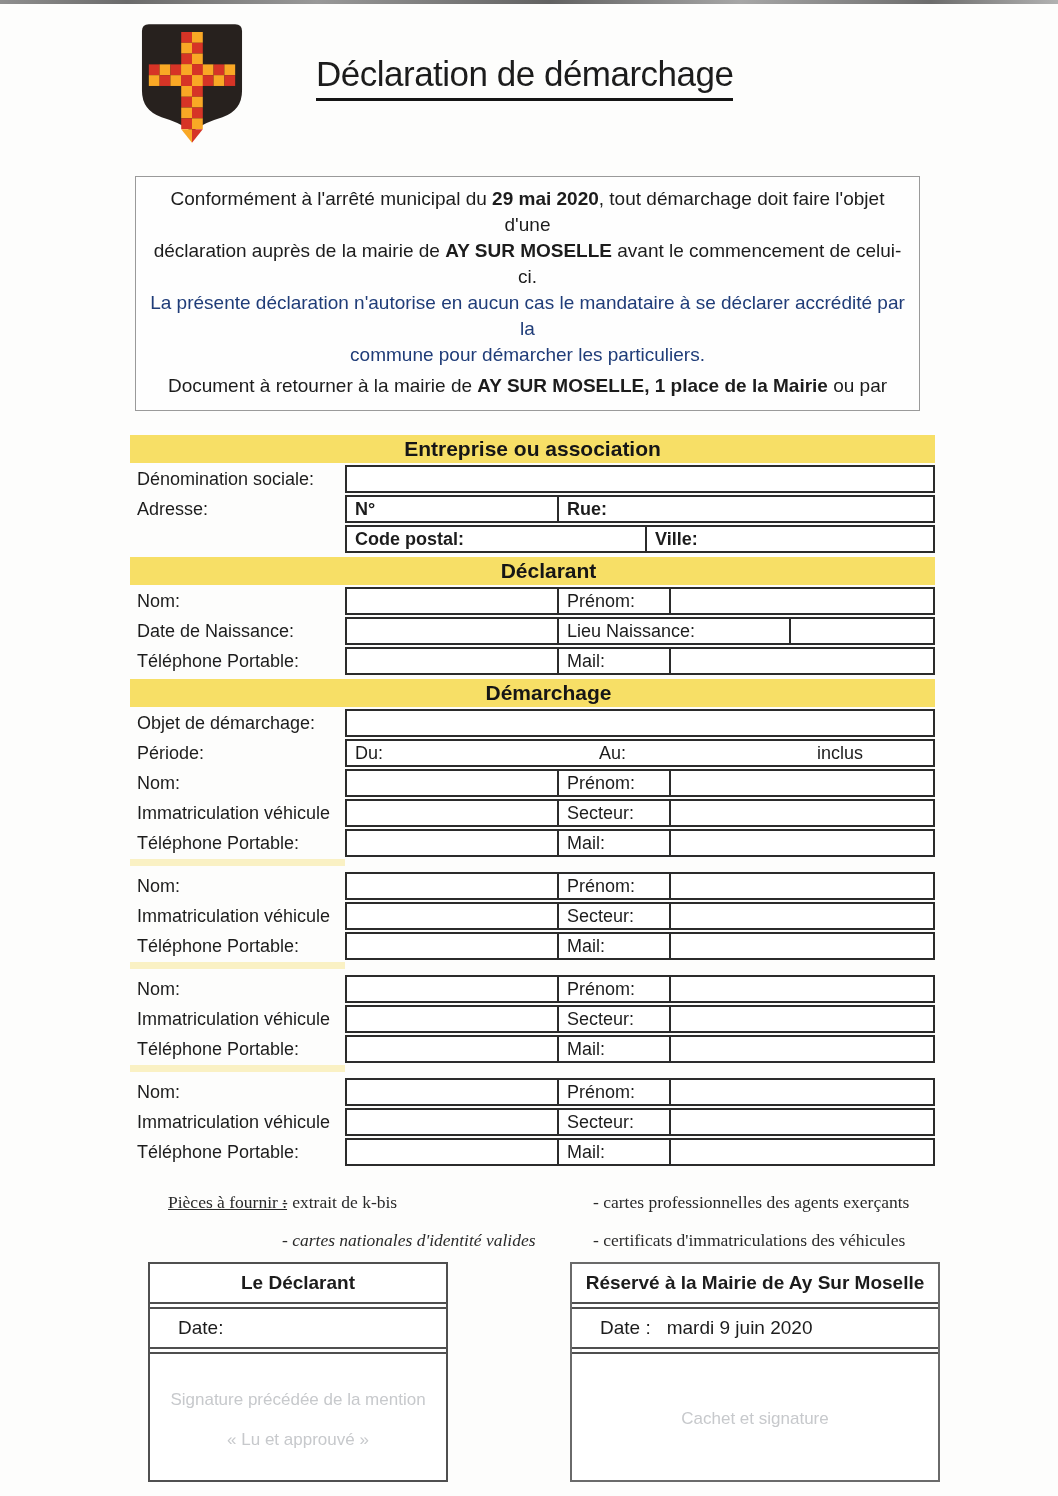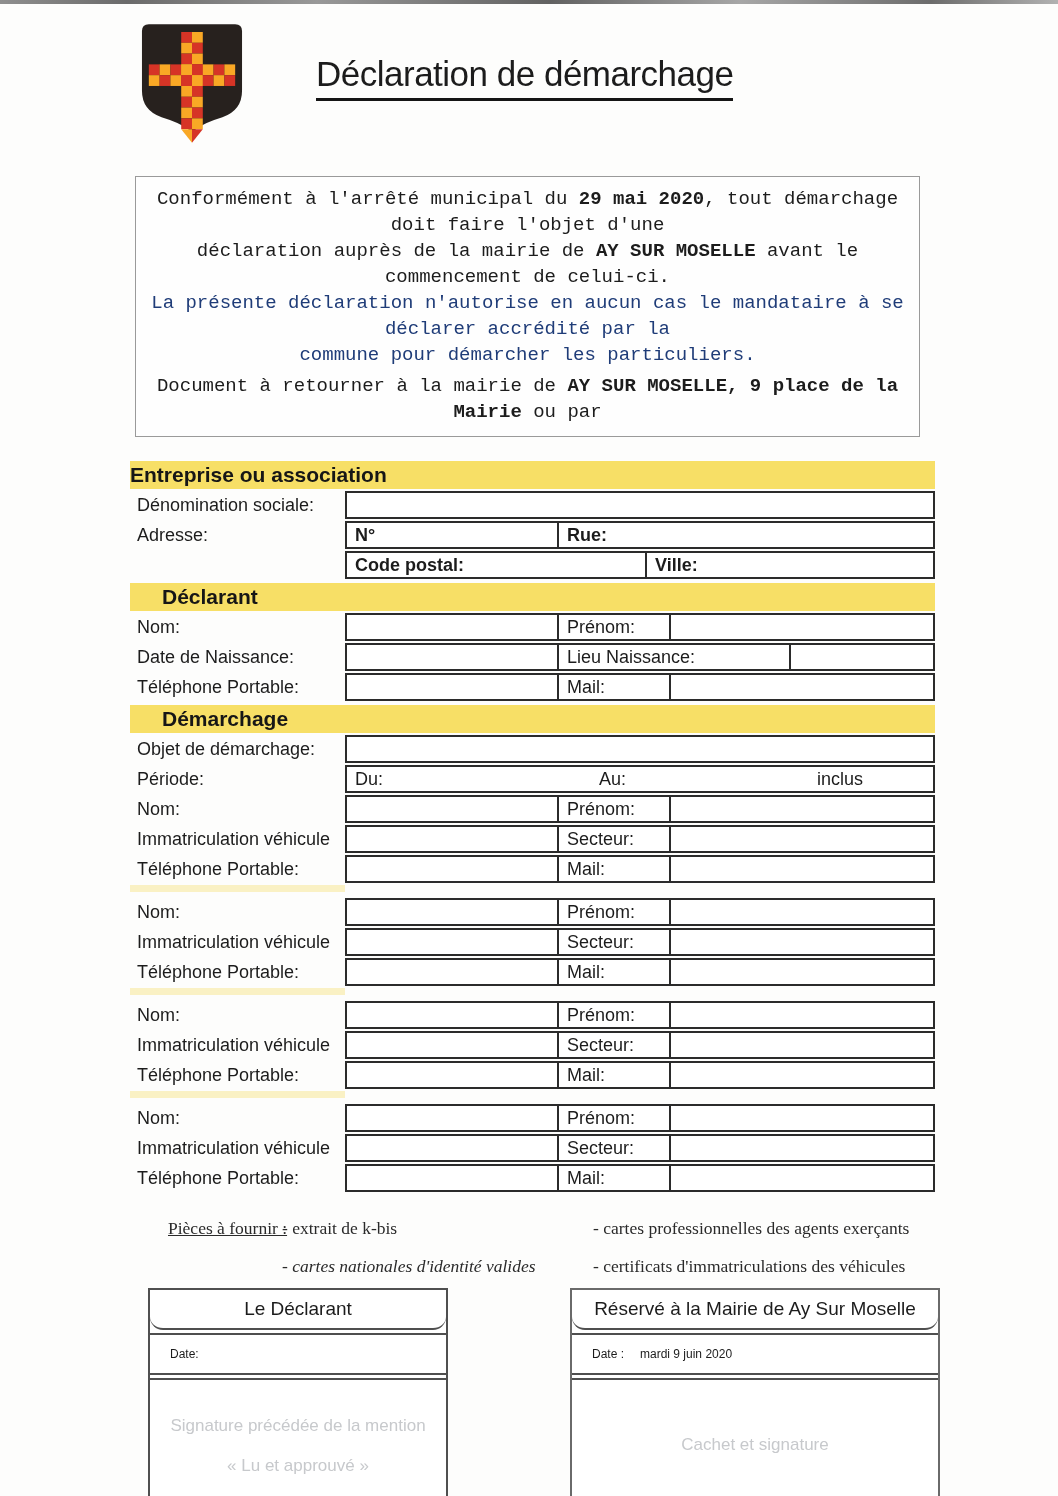--- a/index.html
+++ b/index.html
@@ -18,28 +18,28 @@
   .crest{width:104px;height:124px;flex:0 0 auto;}
   .doc-title{
     margin:32px 0 0 72px;font-size:35px;font-weight:400;letter-spacing:-.5px;
     border-bottom:3px solid #151515;padding-bottom:4px;white-space:nowrap;
   }
   
   .intro-box{
     margin:30px 0 0 135px;width:785px;box-sizing:border-box;border:1px solid #9a9a9a;
     padding:9px 10px 11px;text-align:center;font-size:19px;line-height:26px;background:#fefefe;
   }
-  .intro-line{margin:0;font-family:Liberation Mono, monospace;}
+  .intro-line{margin:0;}
   .intro-line.sp{margin-top:5px;}
   .blue{color:var(--notice-blue);}
   b{font-weight:700;}
   
   .form{margin:24px 0 0 130px;width:805px;}
   .sec{
-    height:28px;background:var(--section-band-yellow);display:flex;align-items:center;
+    height:28px;background:var(--section-band-yellow);display:flex;align-items:center;justify-content:center;
     font-weight:700;font-size:21px;color:#161616;
   }
   .sec.mt{margin-top:4px;padding-left:32px;}
   .frow{display:flex;align-items:stretch;margin-top:2px;}
   .flabel{
     width:215px;box-sizing:border-box;display:flex;align-items:center;padding-left:7px;
     font-size:18px;white-space:nowrap;
   }
   .rowbox{
     width:590px;box-sizing:border-box;border:2px solid #2b2b2b;height:28px;display:flex;background:#fff;
@@ -70,24 +70,24 @@
   
   .bottom{position:relative;margin-top:8px;height:222px;}
   .bbox{
     position:absolute;top:0;height:220px;box-sizing:border-box;border:2px solid #4f4f4f;
     background:#fff;display:flex;flex-direction:column;
   }
   .bbox-left{left:148px;width:300px;}
   .bbox-right{left:570px;width:370px;border-color:#6a6a6a;}
   .bbox-h{
     height:38px;flex:0 0 auto;display:flex;align-items:center;justify-content:center;
-    font-weight:400;font-size:19px;border-bottom:2px solid #4f4f4f;border-radius:13px;
+    font-weight:700;font-size:19px;border-bottom:2px solid #4f4f4f;
   }
   .bbox-d{
-    height:38px;flex:0 0 auto;display:flex;align-items:center;padding-left:20px;font-size:12px;
+    height:38px;flex:0 0 auto;display:flex;align-items:center;padding-left:28px;font-size:19px;
     margin-top:3px;border-top:2px solid #4f4f4f;border-bottom:2px solid #4f4f4f;
   }
   .date-val{margin-left:16px;}
   .bbox-s{
     flex:1 1 auto;margin-top:3px;border-top:2px solid #4f4f4f;position:relative;
     color:var(--placeholder-gray);font-size:17px;text-align:center;
   }
   .sig-l1{position:absolute;top:36px;left:0;right:0;}
   .sig-l2{position:absolute;top:76px;left:0;right:0;}
   .sig-center{position:absolute;top:44%;left:0;right:0;}
@@ -141,21 +141,21 @@
       <polygon points="53,109 64,109 53,123" fill="var(--crest-red)"></polygon>
     </svg>
     <h1 class="doc-title">Déclaration de démarchage</h1>
   </header>
 
   <div class="intro-box">
     <p class="intro-line"><span>Conformément à l'arrêté municipal du </span><b>29 mai 2020</b><span>, tout démarchage doit faire l'objet d'une</span></p>
     <p class="intro-line"><span>déclaration auprès de la mairie de </span><b>AY SUR MOSELLE</b><span> avant le commencement de celui-ci.</span></p>
     <p class="intro-line blue">La présente déclaration n'autorise en aucun cas le mandataire à se déclarer accrédité par la</p>
     <p class="intro-line blue">commune pour démarcher les particuliers.</p>
-    <p class="intro-line sp"><span>Document à retourner à la mairie de </span><b>AY SUR MOSELLE, 9 place de la Mairie</b><span> ou par</span></p>
+    <p class="intro-line sp"><span>Document à retourner à la mairie de </span><b>AY SUR MOSELLE, 1 place de la Mairie</b><span> ou par</span></p>
   </div>
 
   <main class="form">
 
     <div class="sec">
         <span>Entreprise ou association</span>
       </div>
     <div class="frow">
       <div class="flabel">Dénomination sociale:</div>
       <div class="rowbox">

